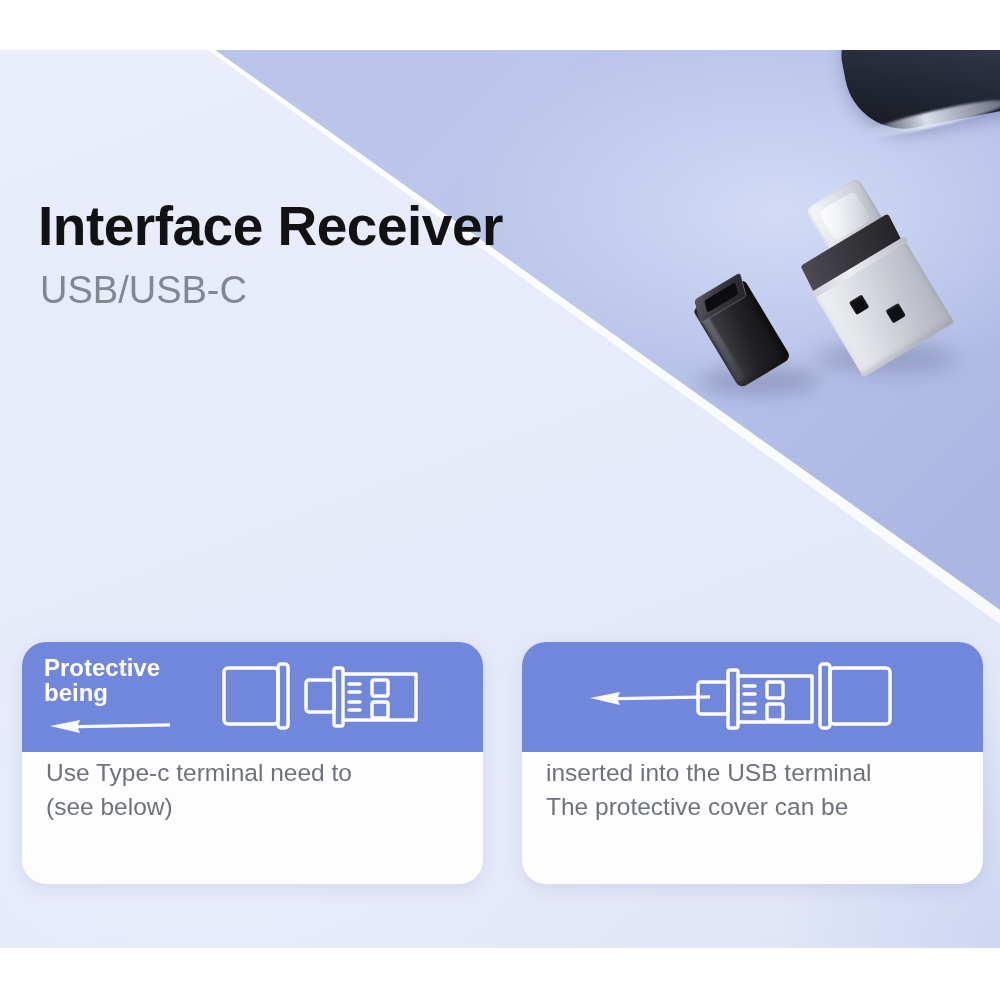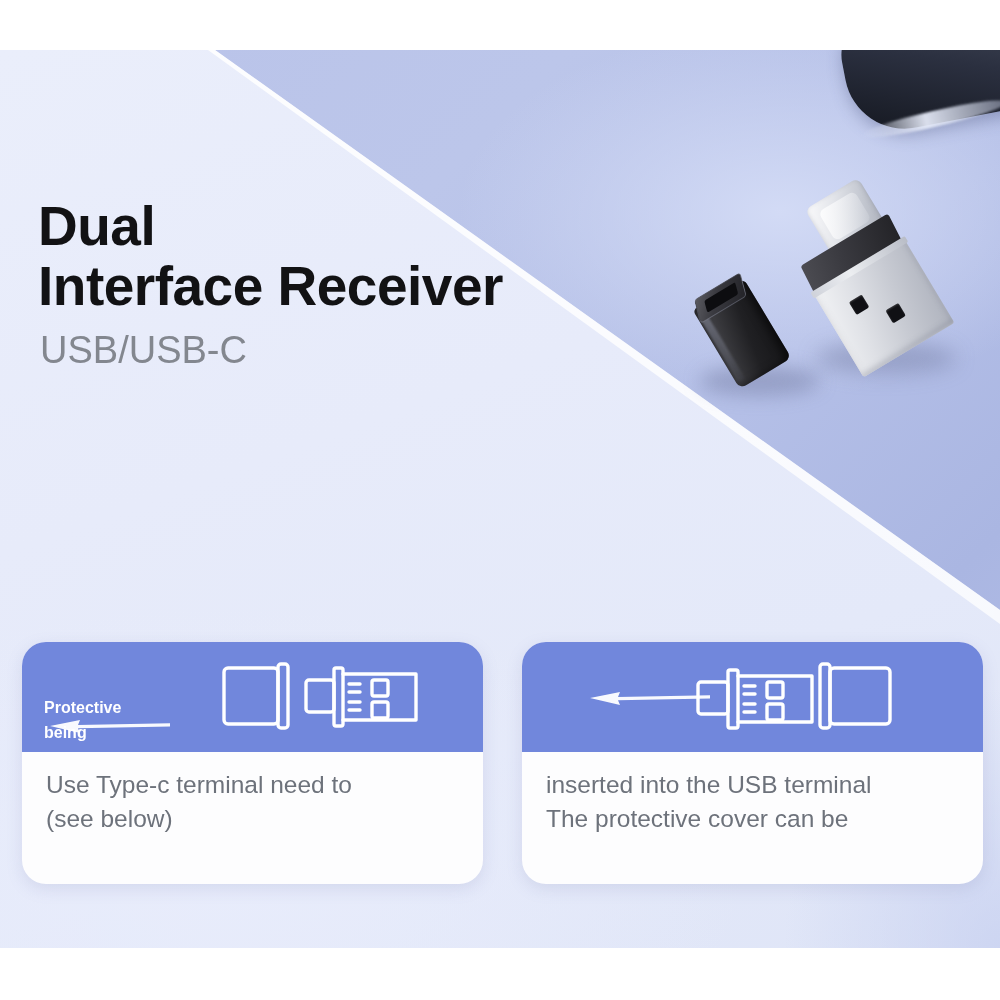--- a/index.html
+++ b/index.html
@@ -301,45 +301,44 @@
 
   .card-head {
     position: relative;
     height: 110px;
     background: #7187dc;
   }
   .head-label {
     position: absolute;
     left: 22px;
     top: 13px;
-    font-size: 16px;
+    font-size: 24px;
     font-weight: bold;
     line-height: 25px;
     color: #ffffff;
     width: 160px;
-    margin-top: 40px;
   }
 
   
   .arrow {
     position: absolute;
     width: 120px;
     height: 16px;
   }
   .arrow svg { display: block; }
   .arrow.left-card  { left: 28px;  top: 76px; }
   .arrow.right-card { left: 68px;  top: 48px; }
 
   
   .conn-icon { position: absolute; }
   .conn-icon.left-card  { left: 198px; top: 16px; }
   .conn-icon.right-card { left: 172px; top: 14px; }
 
   .card-body {
-    padding: 16px 22px 0 24px;
+    padding: 4px 22px 0 24px;
   }
   .card-body p {
     margin: 0;
     font-size: 24.5px;
     line-height: 34px;
     color: #6d727b;
   }
 
   
   .bottom-band {
@@ -387,21 +386,20 @@
       <div class="type-c"></div>
       <div class="collar"></div>
       <div class="usb-a">
         <div class="usb-notch n1"></div>
         <div class="usb-notch n2"></div>
       </div>
       <div class="usb-a-lip"></div>
     </div>
 
     <div class="title-block">
-      <h1 class="title-line">Dual</h1>
       <h1 class="title-line">Interface Receiver</h1>
       <div class="subtitle">USB/USB-C</div>
     </div>
 
     <div class="cards">
 
       <div class="card left">
         <div class="card-head">
           <div class="head-label">
             <span>Protective</span><br>

